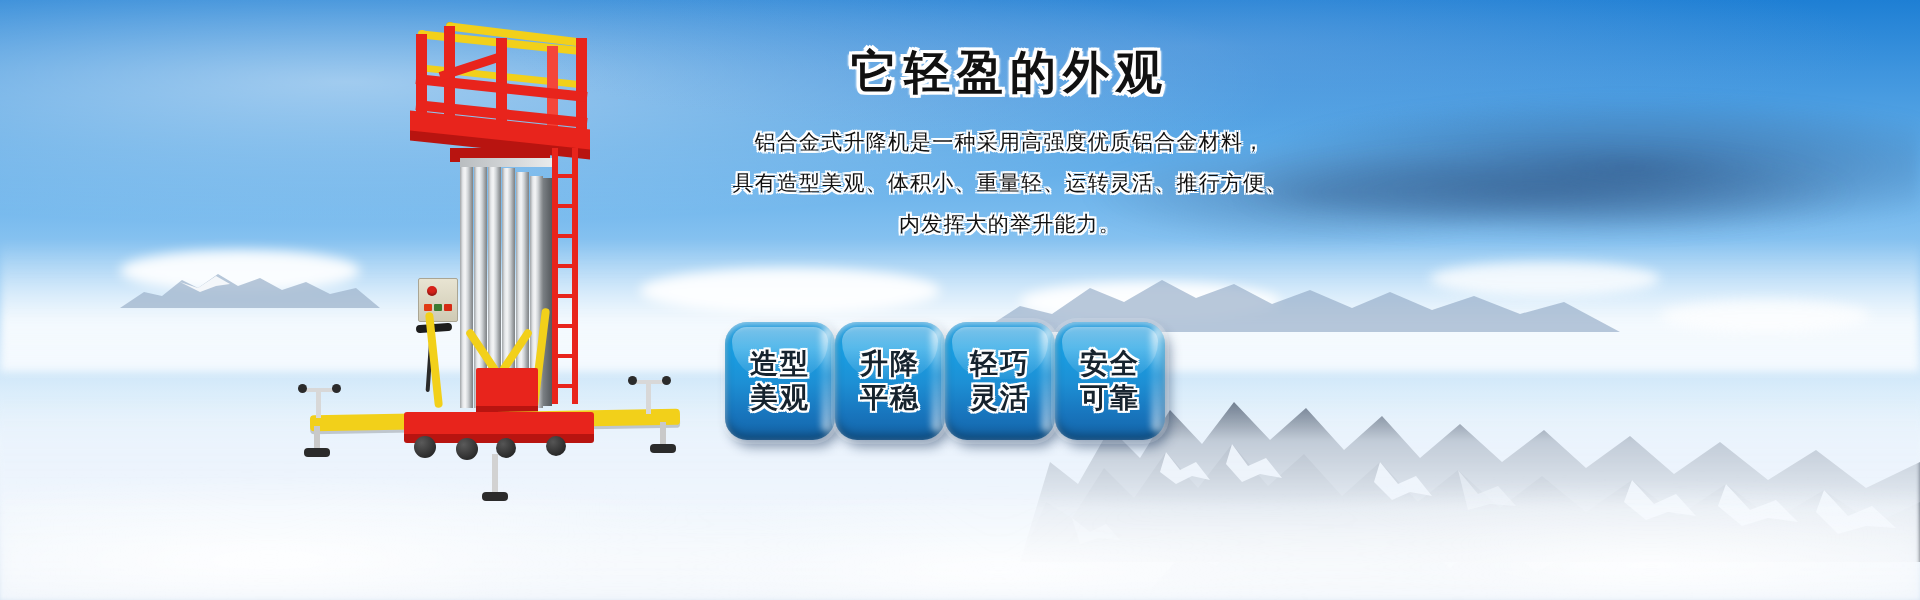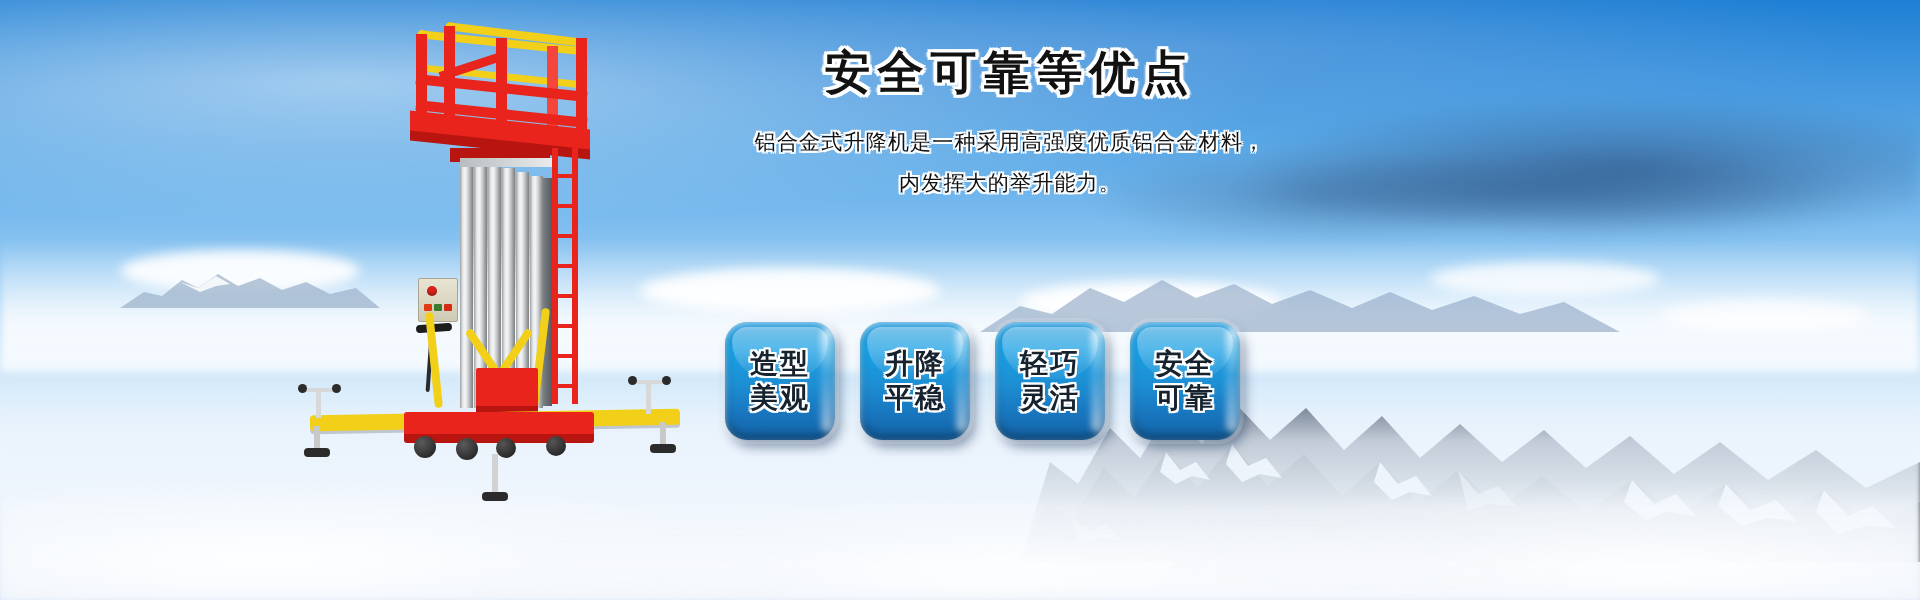--- a/index.html
+++ b/index.html
@@ -81,21 +81,21 @@
   #desc{margin-top:22px;}
   .desc-line{
     font-size:21px;font-weight:normal;color:#111;letter-spacing:1.2px;
     line-height:41px;white-space:nowrap;
     text-shadow:
       -2px -2px 0 #fff, 2px -2px 0 #fff, -2px 2px 0 #fff, 2px 2px 0 #fff,
       -2px 0 0 #fff, 2px 0 0 #fff, 0 -2px 0 #fff, 0 2px 0 #fff;
   }
 
   
-  #badges{position:absolute;left:725px;top:322px;display:flex;gap:25px;justify-content:center;}
+  #badges{position:absolute;left:725px;top:322px;display:flex;justify-content:center;}
   .badge{
     width:110px;height:118px;border-radius:22px;
     background:linear-gradient(to bottom,#1793d8 0%,#19a0e4 22%,#1d8fd4 52%,#1875bd 78%,#1464a8 100%);
     box-shadow:
       0 0 0 4px rgba(255,255,255,.16),
       inset 0 3px 6px rgba(255,255,255,.55),
       inset 0 -6px 10px rgba(0,0,0,.28),
       5px 7px 12px rgba(10,40,80,.45);
     display:flex;flex-direction:column;align-items:center;justify-content:center;
     position:relative;
@@ -274,23 +274,24 @@
     <div class="mpart" style="left:-2px;top:376px;width:9px;height:9px;border-radius:50%;background:#2b2b2b;"></div>
     <div class="mpart" style="left:32px;top:376px;width:9px;height:9px;border-radius:50%;background:#2b2b2b;"></div>
 
     <div class="mpart" style="left:346px;top:372px;width:5px;height:34px;background:#d8d8d8;"></div>
     <div class="mpart" style="left:330px;top:372px;width:38px;height:4px;background:#d8d8d8;"></div>
     <div class="mpart" style="left:328px;top:368px;width:9px;height:9px;border-radius:50%;background:#2b2b2b;"></div>
     <div class="mpart" style="left:362px;top:368px;width:9px;height:9px;border-radius:50%;background:#2b2b2b;"></div>
   </div>
 
   <div id="textblock">
-    <div id="page-title">安全可靠等优点</div>
+    <div id="page-title">它轻盈的外观</div>
     <div id="desc">
       <div class="desc-line">铝合金式升降机是一种采用高强度优质铝合金材料，</div>
+      <div class="desc-line">具有造型美观、体积小、重量轻、运转灵活、推行方便、</div>
       <div class="desc-line">内发挥大的举升能力。</div>
     </div>
   </div>
 
   <div id="badges">
     <div class="badge">
       <div class="badge-line">造型</div>
       <div class="badge-line">美观</div>
     </div>
     <div class="badge">

